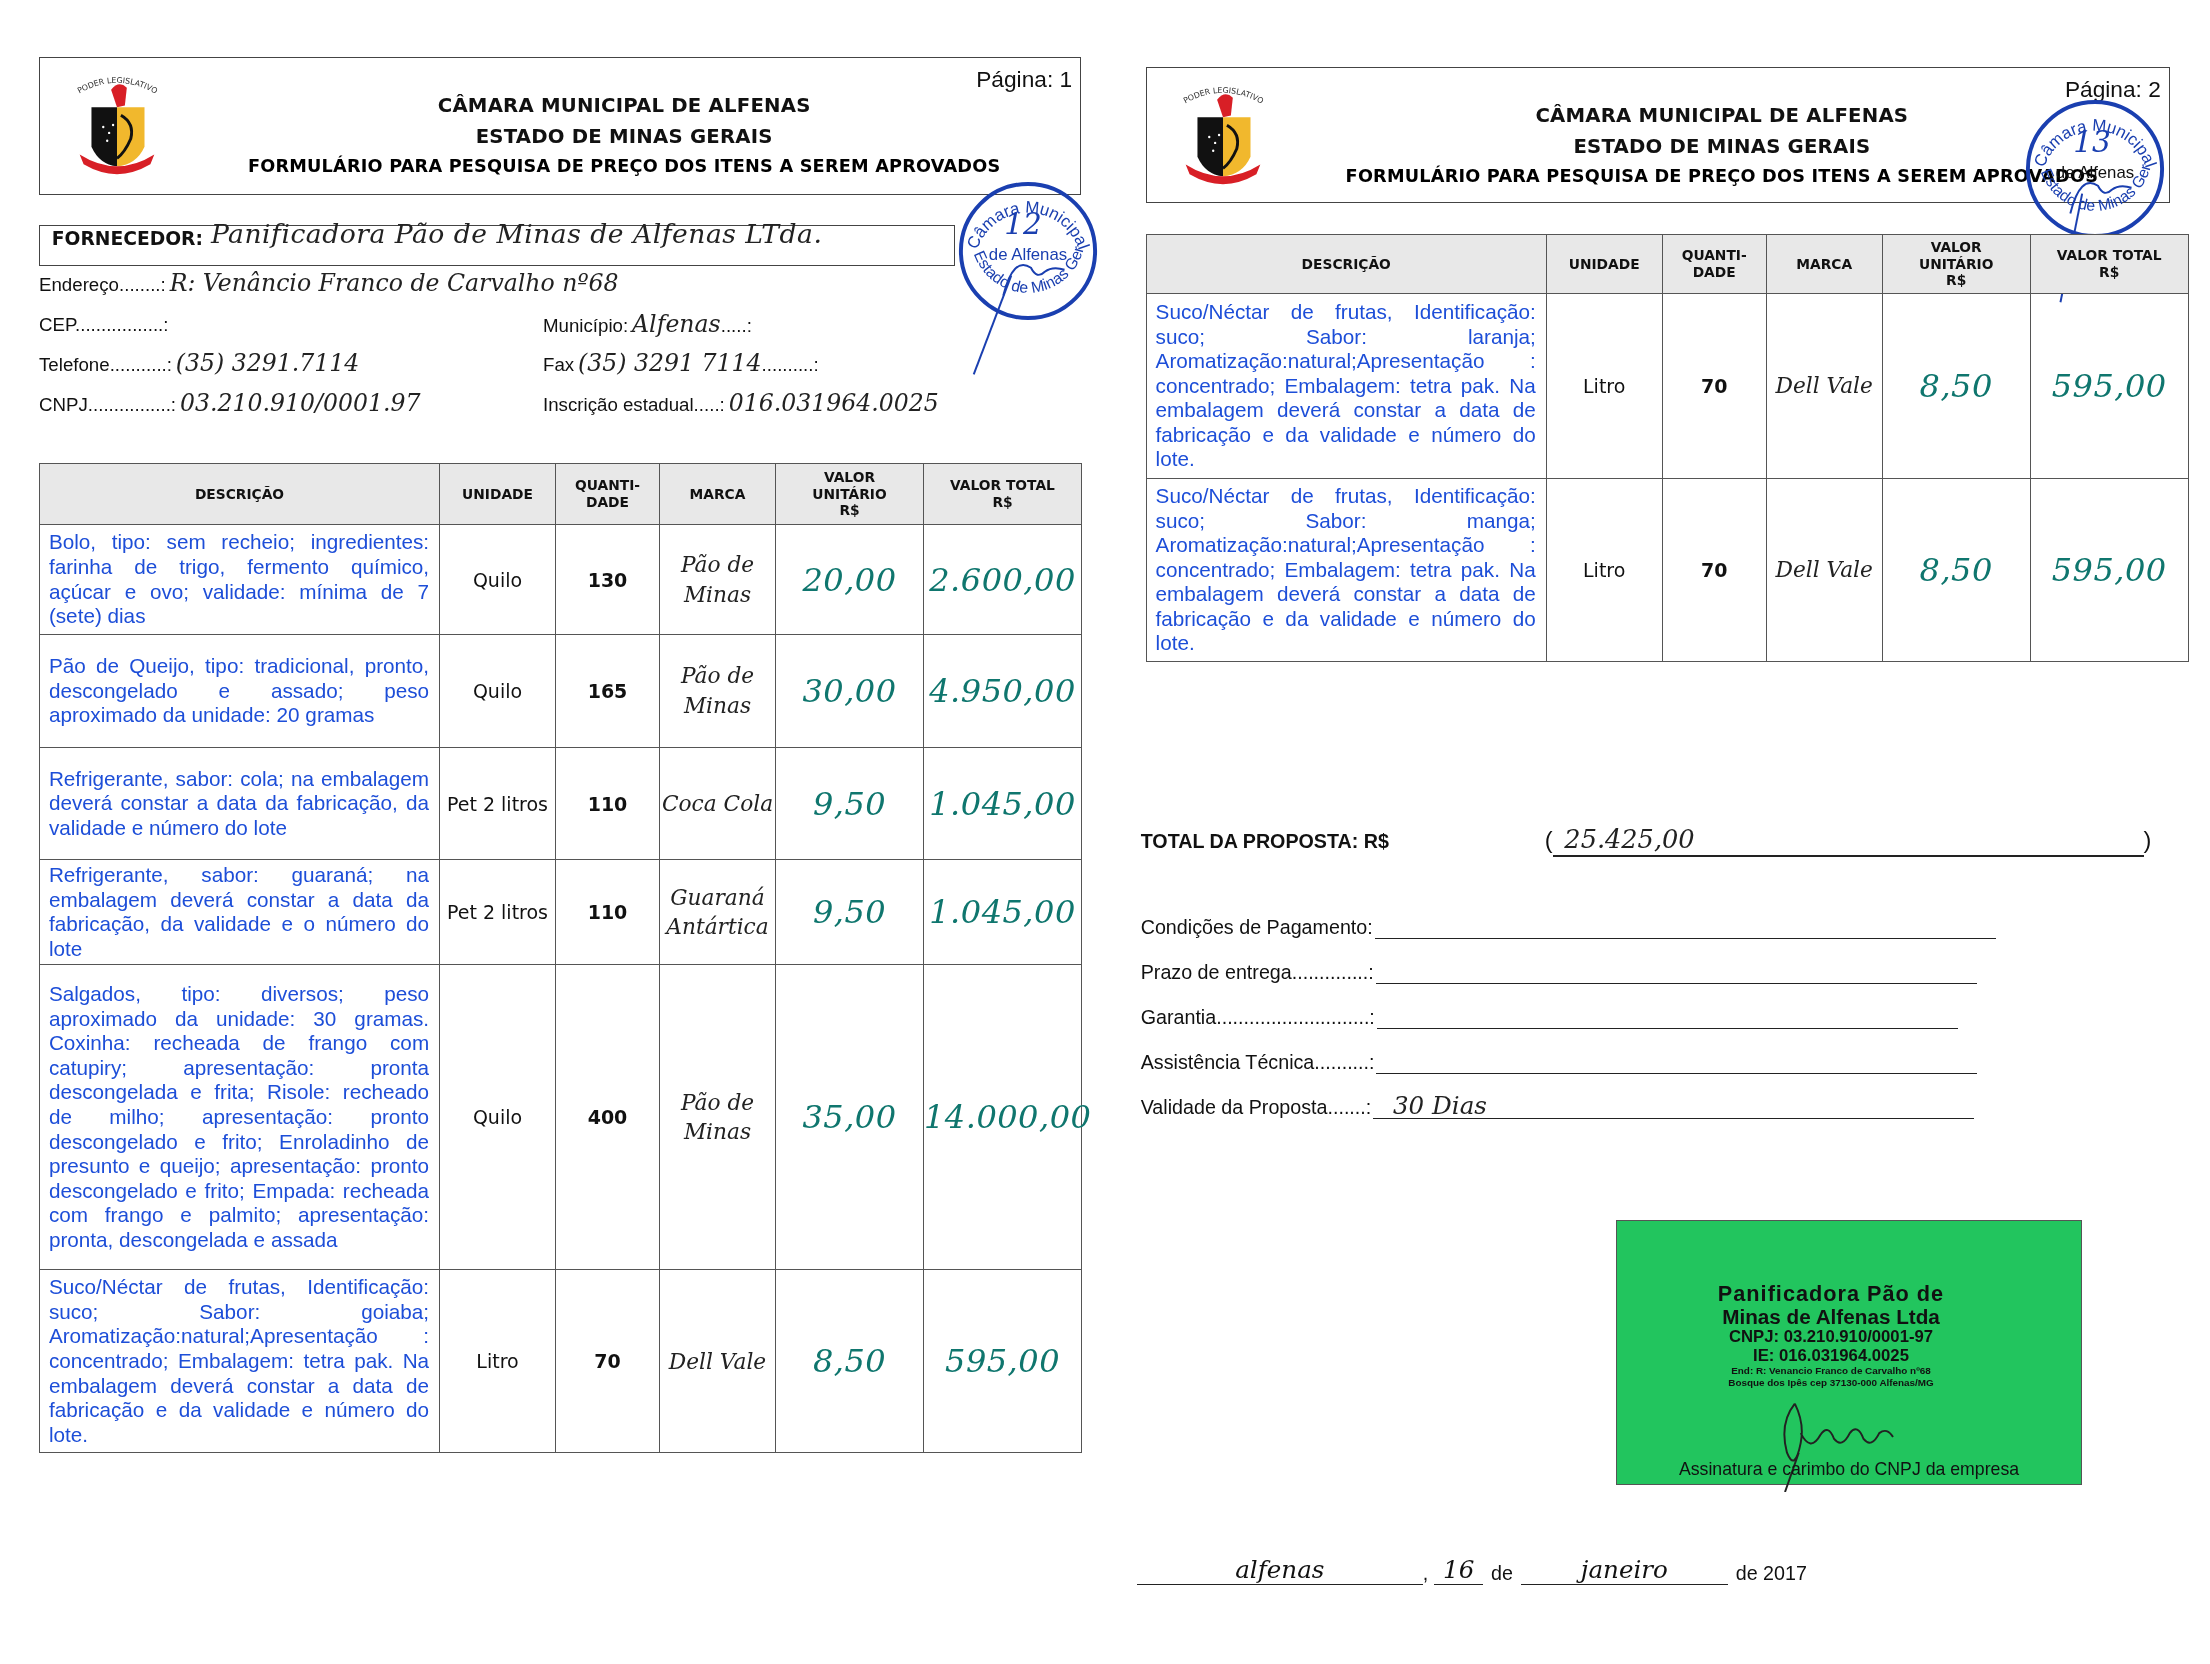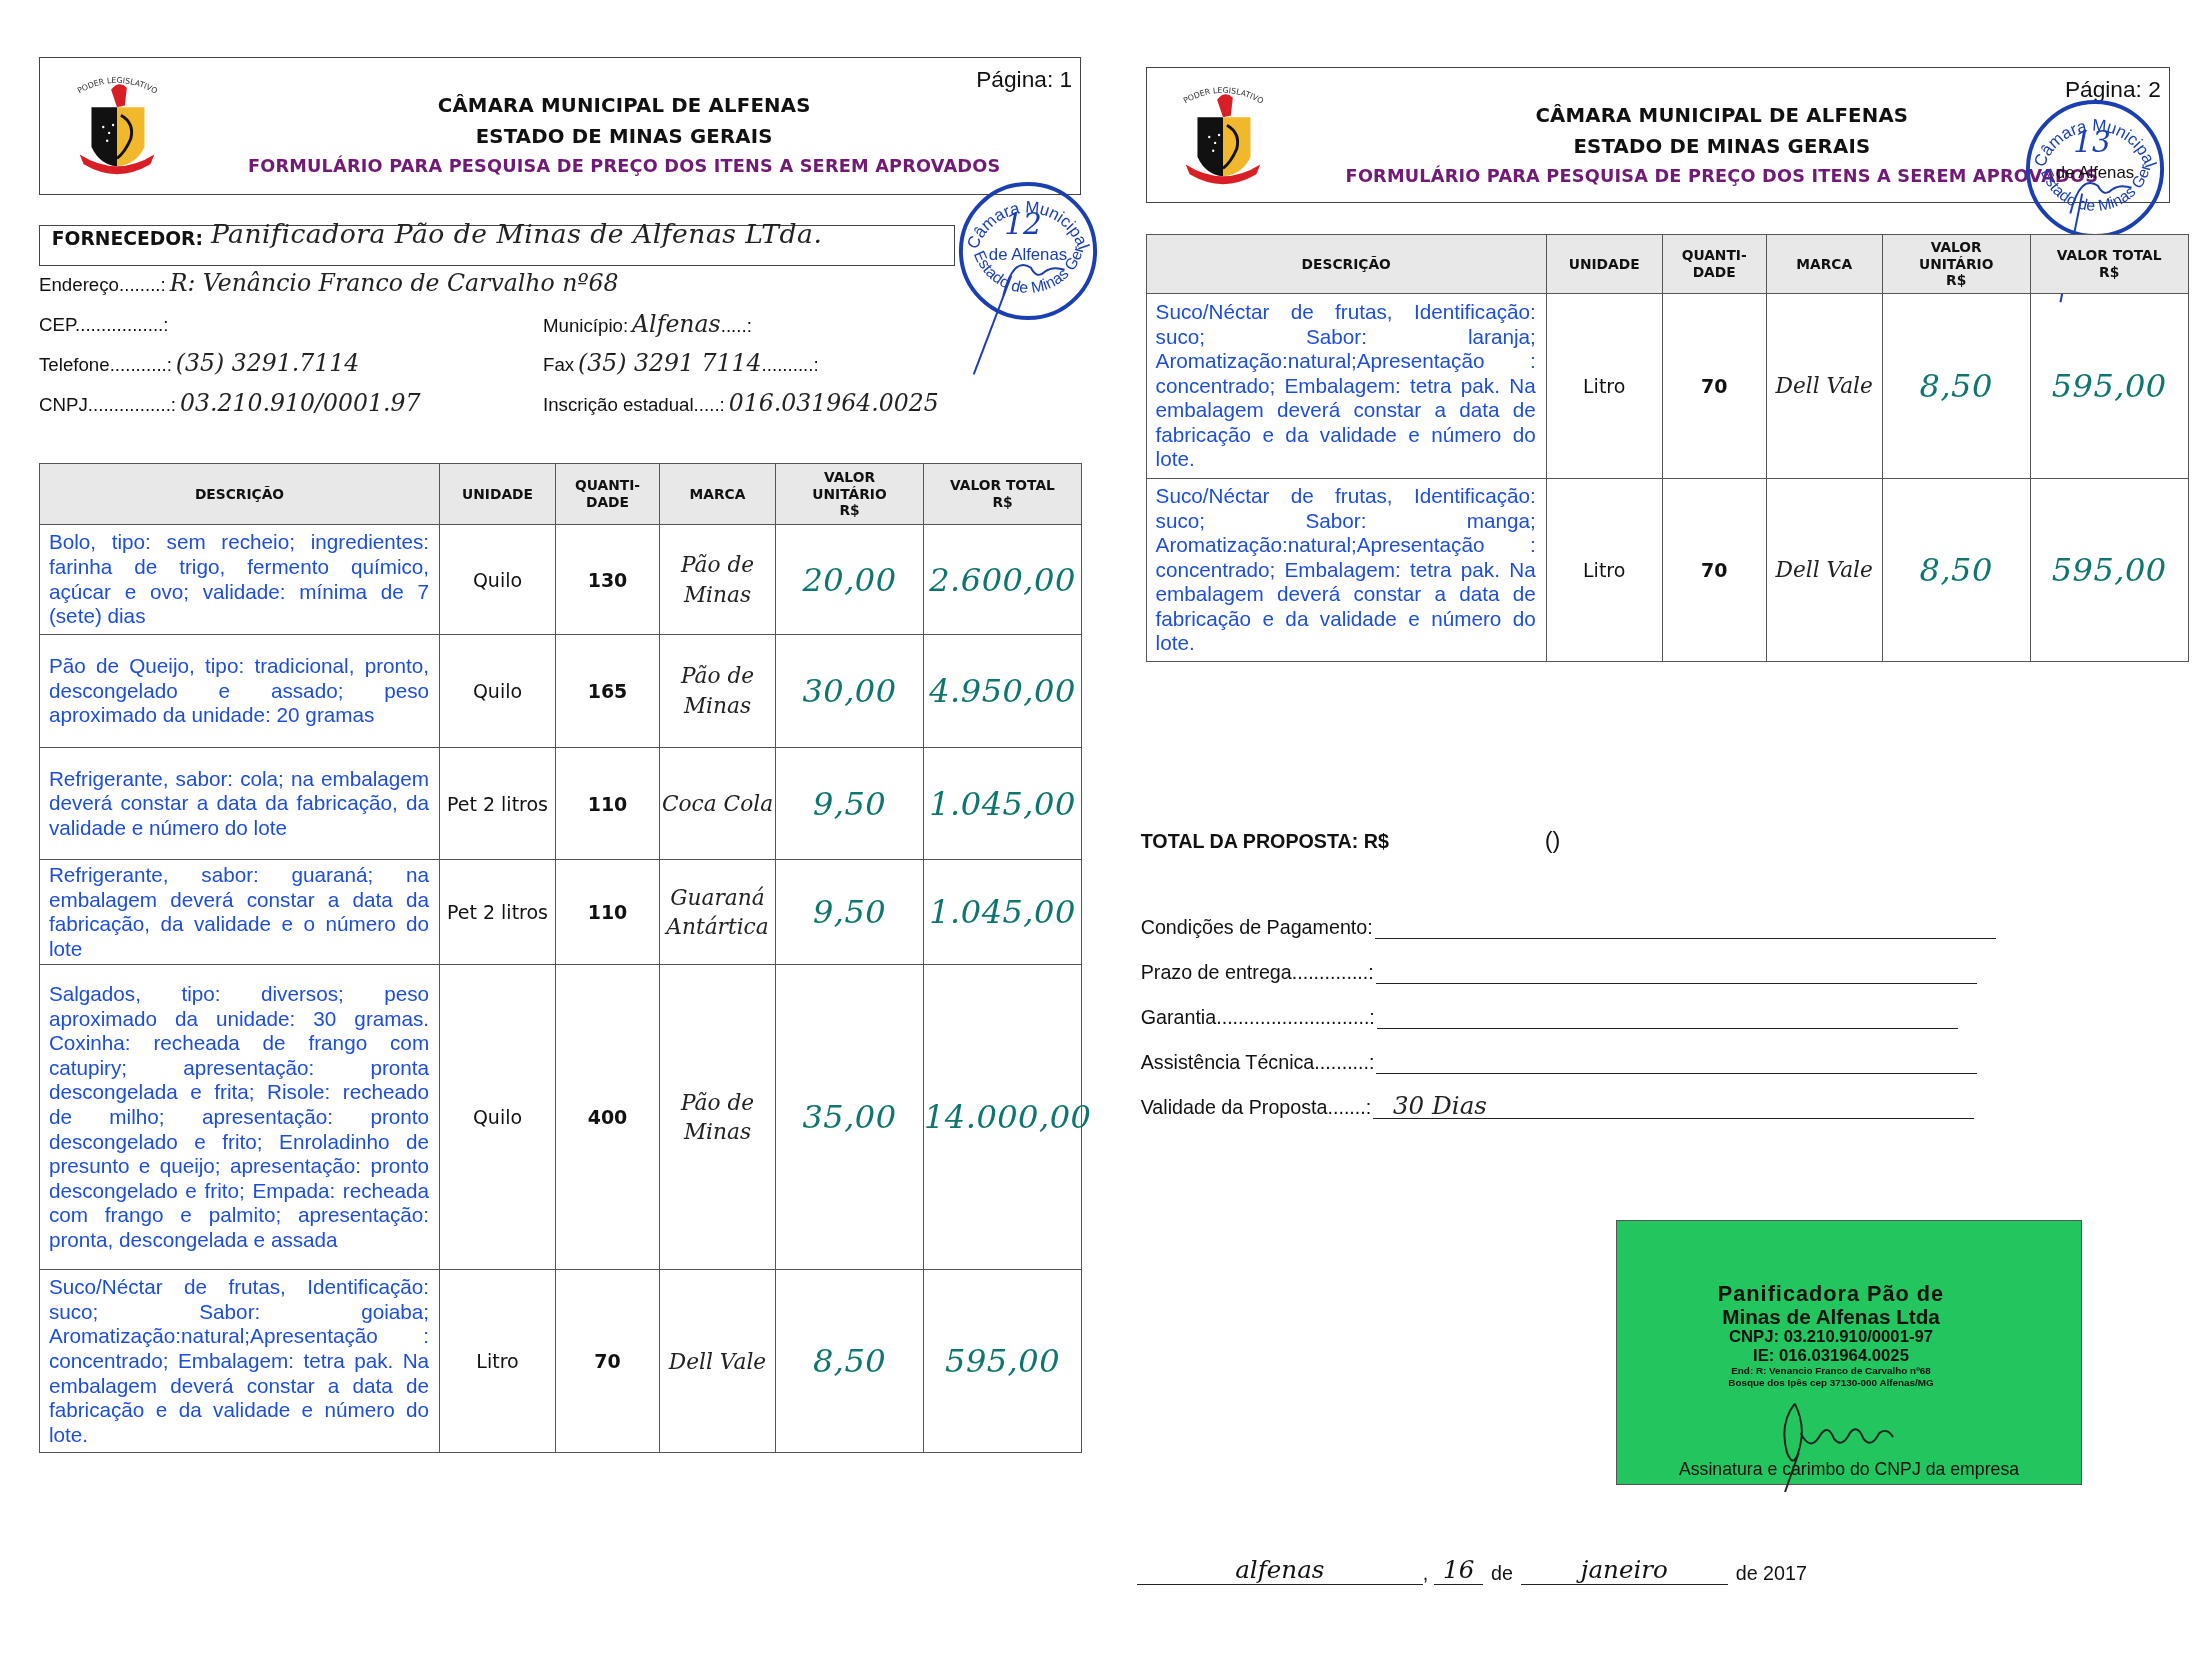--- a/index.html
+++ b/index.html
@@ -9,21 +9,21 @@
   .page-left { left: 0; width: 1103px; }
   .page-right { left: 1123px; width: 1088px; }
 
   .hdr { position: absolute; border: 1.5px solid #444; background: #fff; }
   .page-left .hdr { left: 39px; top: 57px; width: 1042px; height: 138px; }
   .page-right .hdr { left: 22.7px; top: 67px; width: 1024px; height: 136px; }
   .logo { position: absolute; left: 21.7px; top: 9.9px; width: 110px; height: 118px; }
   .pagenum { position: absolute; right: 7.9px; top: 7.9px; font-family: "Liberation Sans Narrow", "Liberation Sans", sans-serif; font-size: 22.7px; color: #111; }
   .hdr-titles { position: absolute; left: 148px; right: 19.7px; top: 33px; text-align: center; }
   .hdr-t1, .hdr-t2 { font-family: "DejaVu Sans", sans-serif; font-weight: bold; font-size: 19.7px; line-height: 30.5px; letter-spacing: 0.2px; }
-  .hdr-t3 { font-family: "DejaVu Sans", sans-serif; font-weight: bold; font-size: 17.7px; line-height: 29.6px; color: #701a75; letter-spacing: 0.2px; }
+  .hdr-t3 { font-family: "DejaVu Sans", sans-serif; font-weight: bold; font-size: 17.7px; line-height: 29.6px; color: #000000; letter-spacing: 0.2px; }
 
   .stamp { position: absolute; width: 148px; height: 148px; pointer-events: none; }
   .stamp svg { width: 100%; height: 100%; overflow: visible; }
 
   .supplier { position: absolute; left: 39px; top: 225px; width: 1044px; }
   .sup-box { border: 1.5px solid #444; height: 41px; width: 916px; padding-left: 11.8px; display: flex; align-items: flex-end; padding-bottom: 16px; }
   .lbl-bold { font-weight: bold; font-size: 18.7px; }
   .hand { font-family: "DejaVu Serif", serif; font-style: italic; color: #222; }
   .sup-name { font-size: 26.6px; margin-left: 7.9px; letter-spacing: 0.5px; }
   .sup-row { position: absolute; font-family: "Liberation Sans", sans-serif; font-size: 18.7px; white-space: nowrap; display: flex; align-items: baseline; }
@@ -284,20 +284,21 @@
           <td class="money">8,50</td>
           <td class="money">595,00</td>
         </tr>
       </tbody>
   </table>
 
   <div class="summary">
     <div class="total-row">
       <span class="total-lbl">TOTAL DA PROPOSTA: R$</span>
       <span class="total-paren">(</span>
+      <span class="total-line hand">25.425,00</span>
       <span class="total-paren">)</span>
     </div>
     <div style="height:21.7px"></div>
     <div class="cond-row">
       <span>Condições de Pagamento:</span>
       <span class="fill hand"></span>
     </div>
     <div class="cond-row">
       <span>Prazo de entrega..............:</span>
       <span class="fill hand" style="width:601px"></span>

